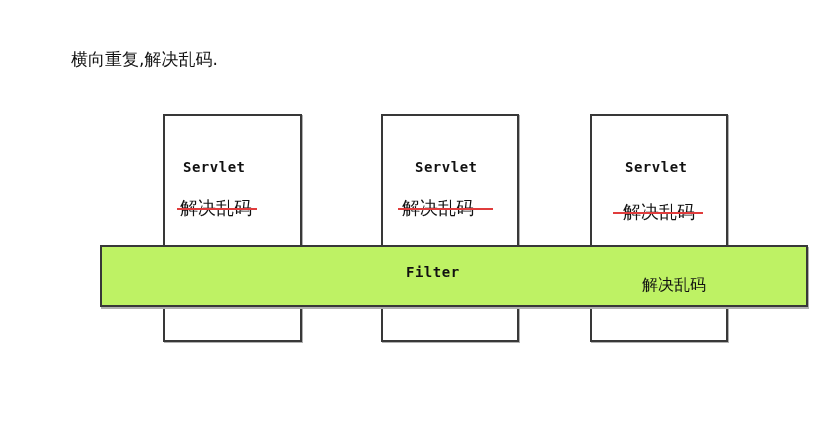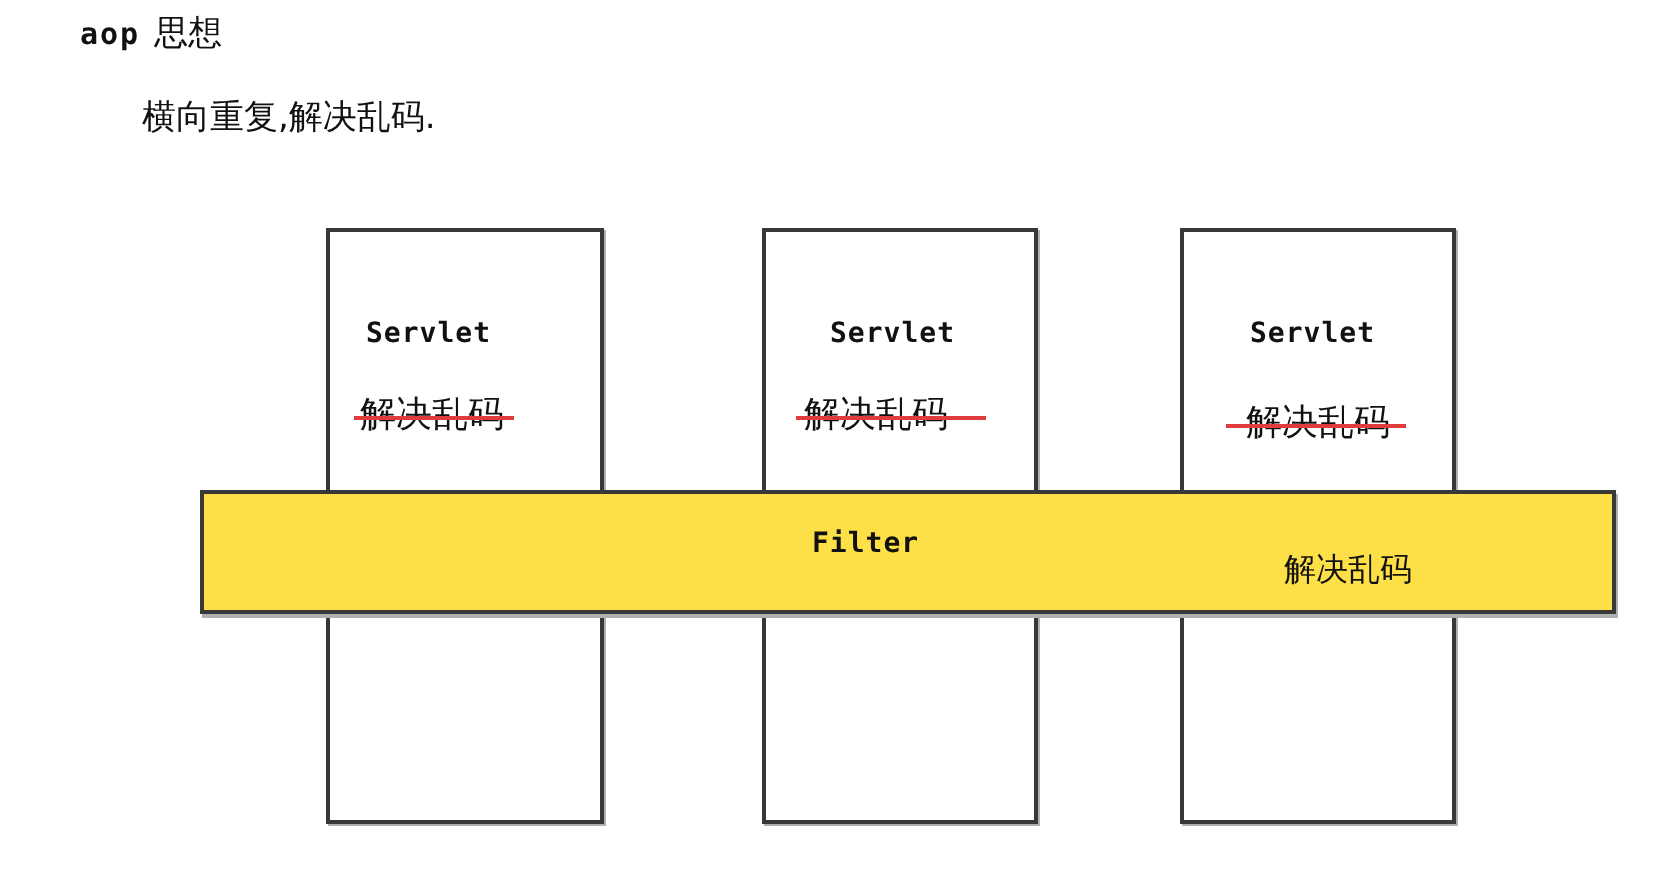--- a/index.html
+++ b/index.html
@@ -26,21 +26,21 @@
     font-weight:bold;font-size:15px;letter-spacing:1px;
   }
   .heading .rest{
     font-size:17px;margin-left:7px;
   }
   .subtitle{
     position:absolute;left:71px;top:50px;
     font-size:17px;line-height:19px;white-space:nowrap;
   }
   .servlet-box{
-    position:absolute;top:114px;height:298px;
+    position:absolute;top:114px;height:228px;
     box-sizing:border-box;
     border:2px solid var(--border);
     background:transparent;
     box-shadow:1px 1px 0 var(--shadow);
     z-index:1;
   }
   .box-1{left:163px;width:139px;}
   .box-2{left:381px;width:138px;}
   .box-3{left:590px;width:138px;}
   .servlet-label{
@@ -65,43 +65,40 @@
     z-index:3;
   }
   .box-1 .strike-line{left:12px;top:92px;width:80px;}
   .box-2 .strike-line{left:15px;top:92px;width:95px;}
   .box-3 .strike-line{left:21px;top:96px;width:90px;}
   .filter-band{
     position:absolute;left:100px;top:245px;
     width:708px;height:62px;
     box-sizing:border-box;
     border:2px solid var(--border);
-    background:#fde047;
+    background:#bef264;
     box-shadow:1px 2px 0 var(--shadow);
     z-index:2;
   }
   .filter-label{
     position:absolute;left:304px;top:18px;
     font-family:"DejaVu Sans Mono",monospace;
     font-weight:bold;font-size:14px;line-height:14px;
     letter-spacing:0.5px;white-space:nowrap;
   }
   .filter-note{
     position:absolute;left:540px;top:28px;
     font-size:16px;line-height:20px;white-space:nowrap;
   }
 </style>
 </head>
 <body>
 
 <div class="page">
 
-  <div class="heading">
-    <span class="kw">aop</span><span class="rest">思想</span>
-  </div>
 
   <div class="subtitle">横向重复,解决乱码.</div>
 
   <div class="servlet-box box-1">
     <span class="servlet-label">Servlet</span>
     <span class="crossed-text">解决乱码</span>
     <span class="strike-line"></span>
   </div>
 
   <div class="servlet-box box-2">

